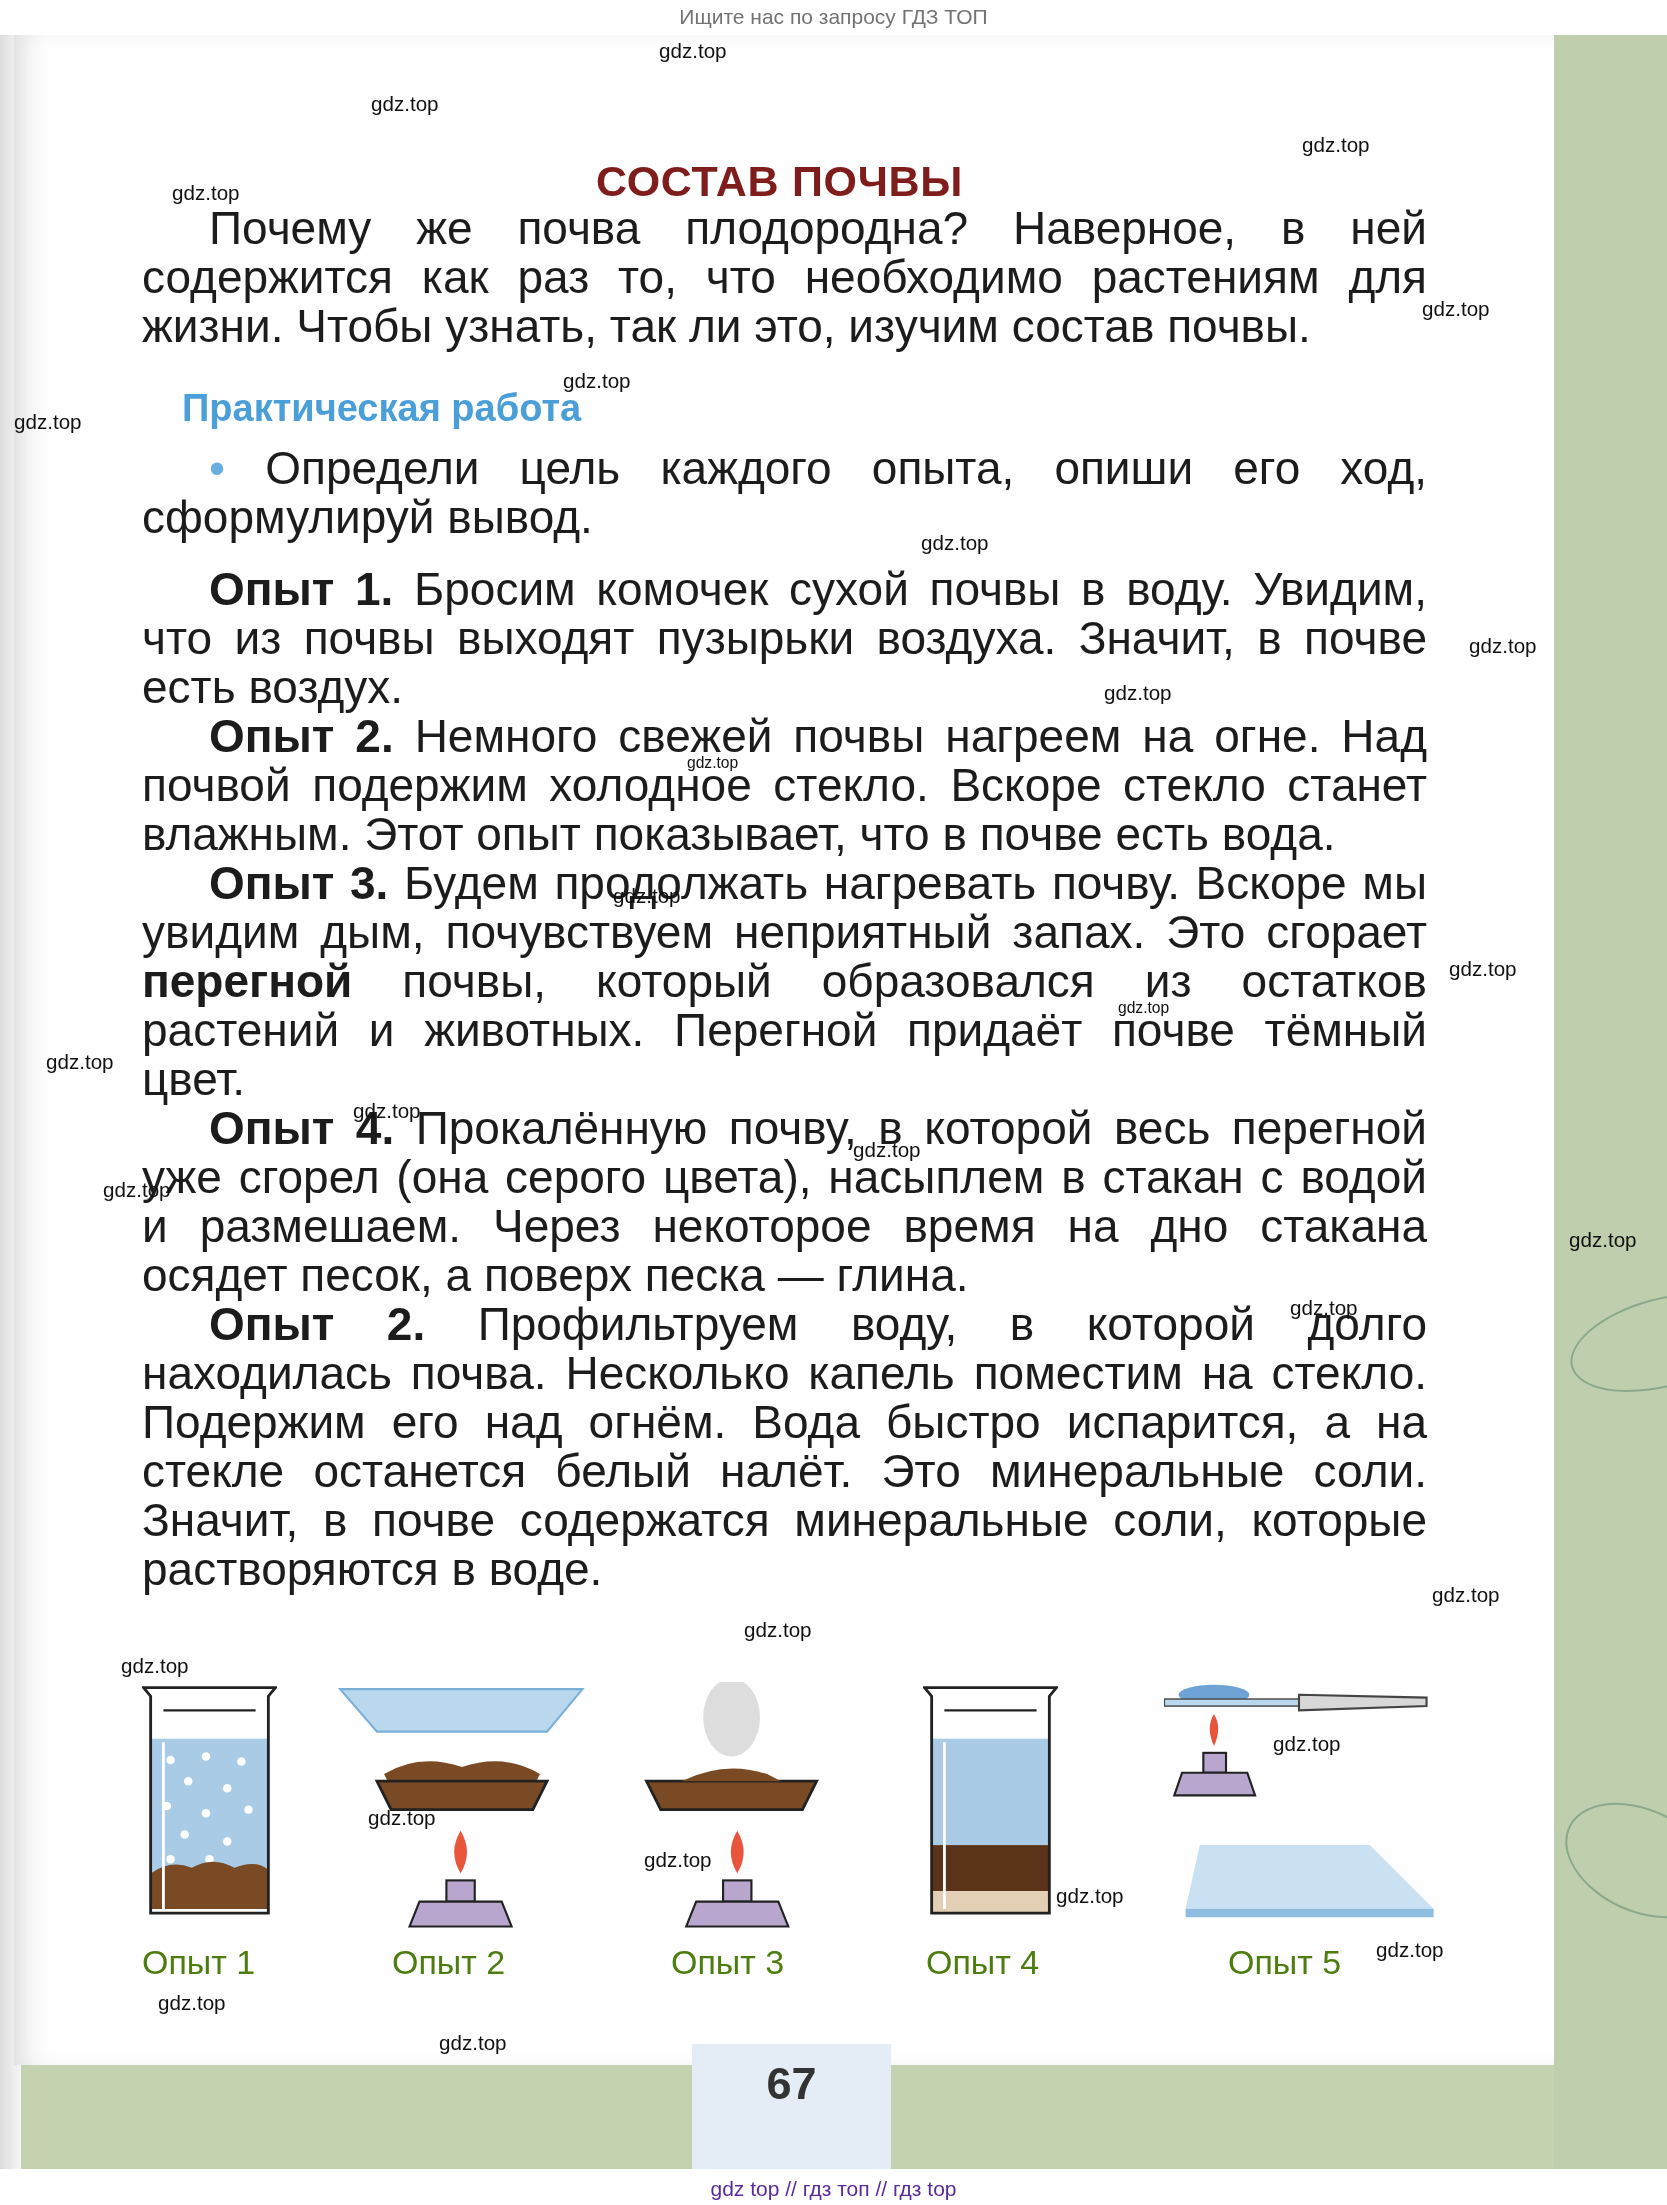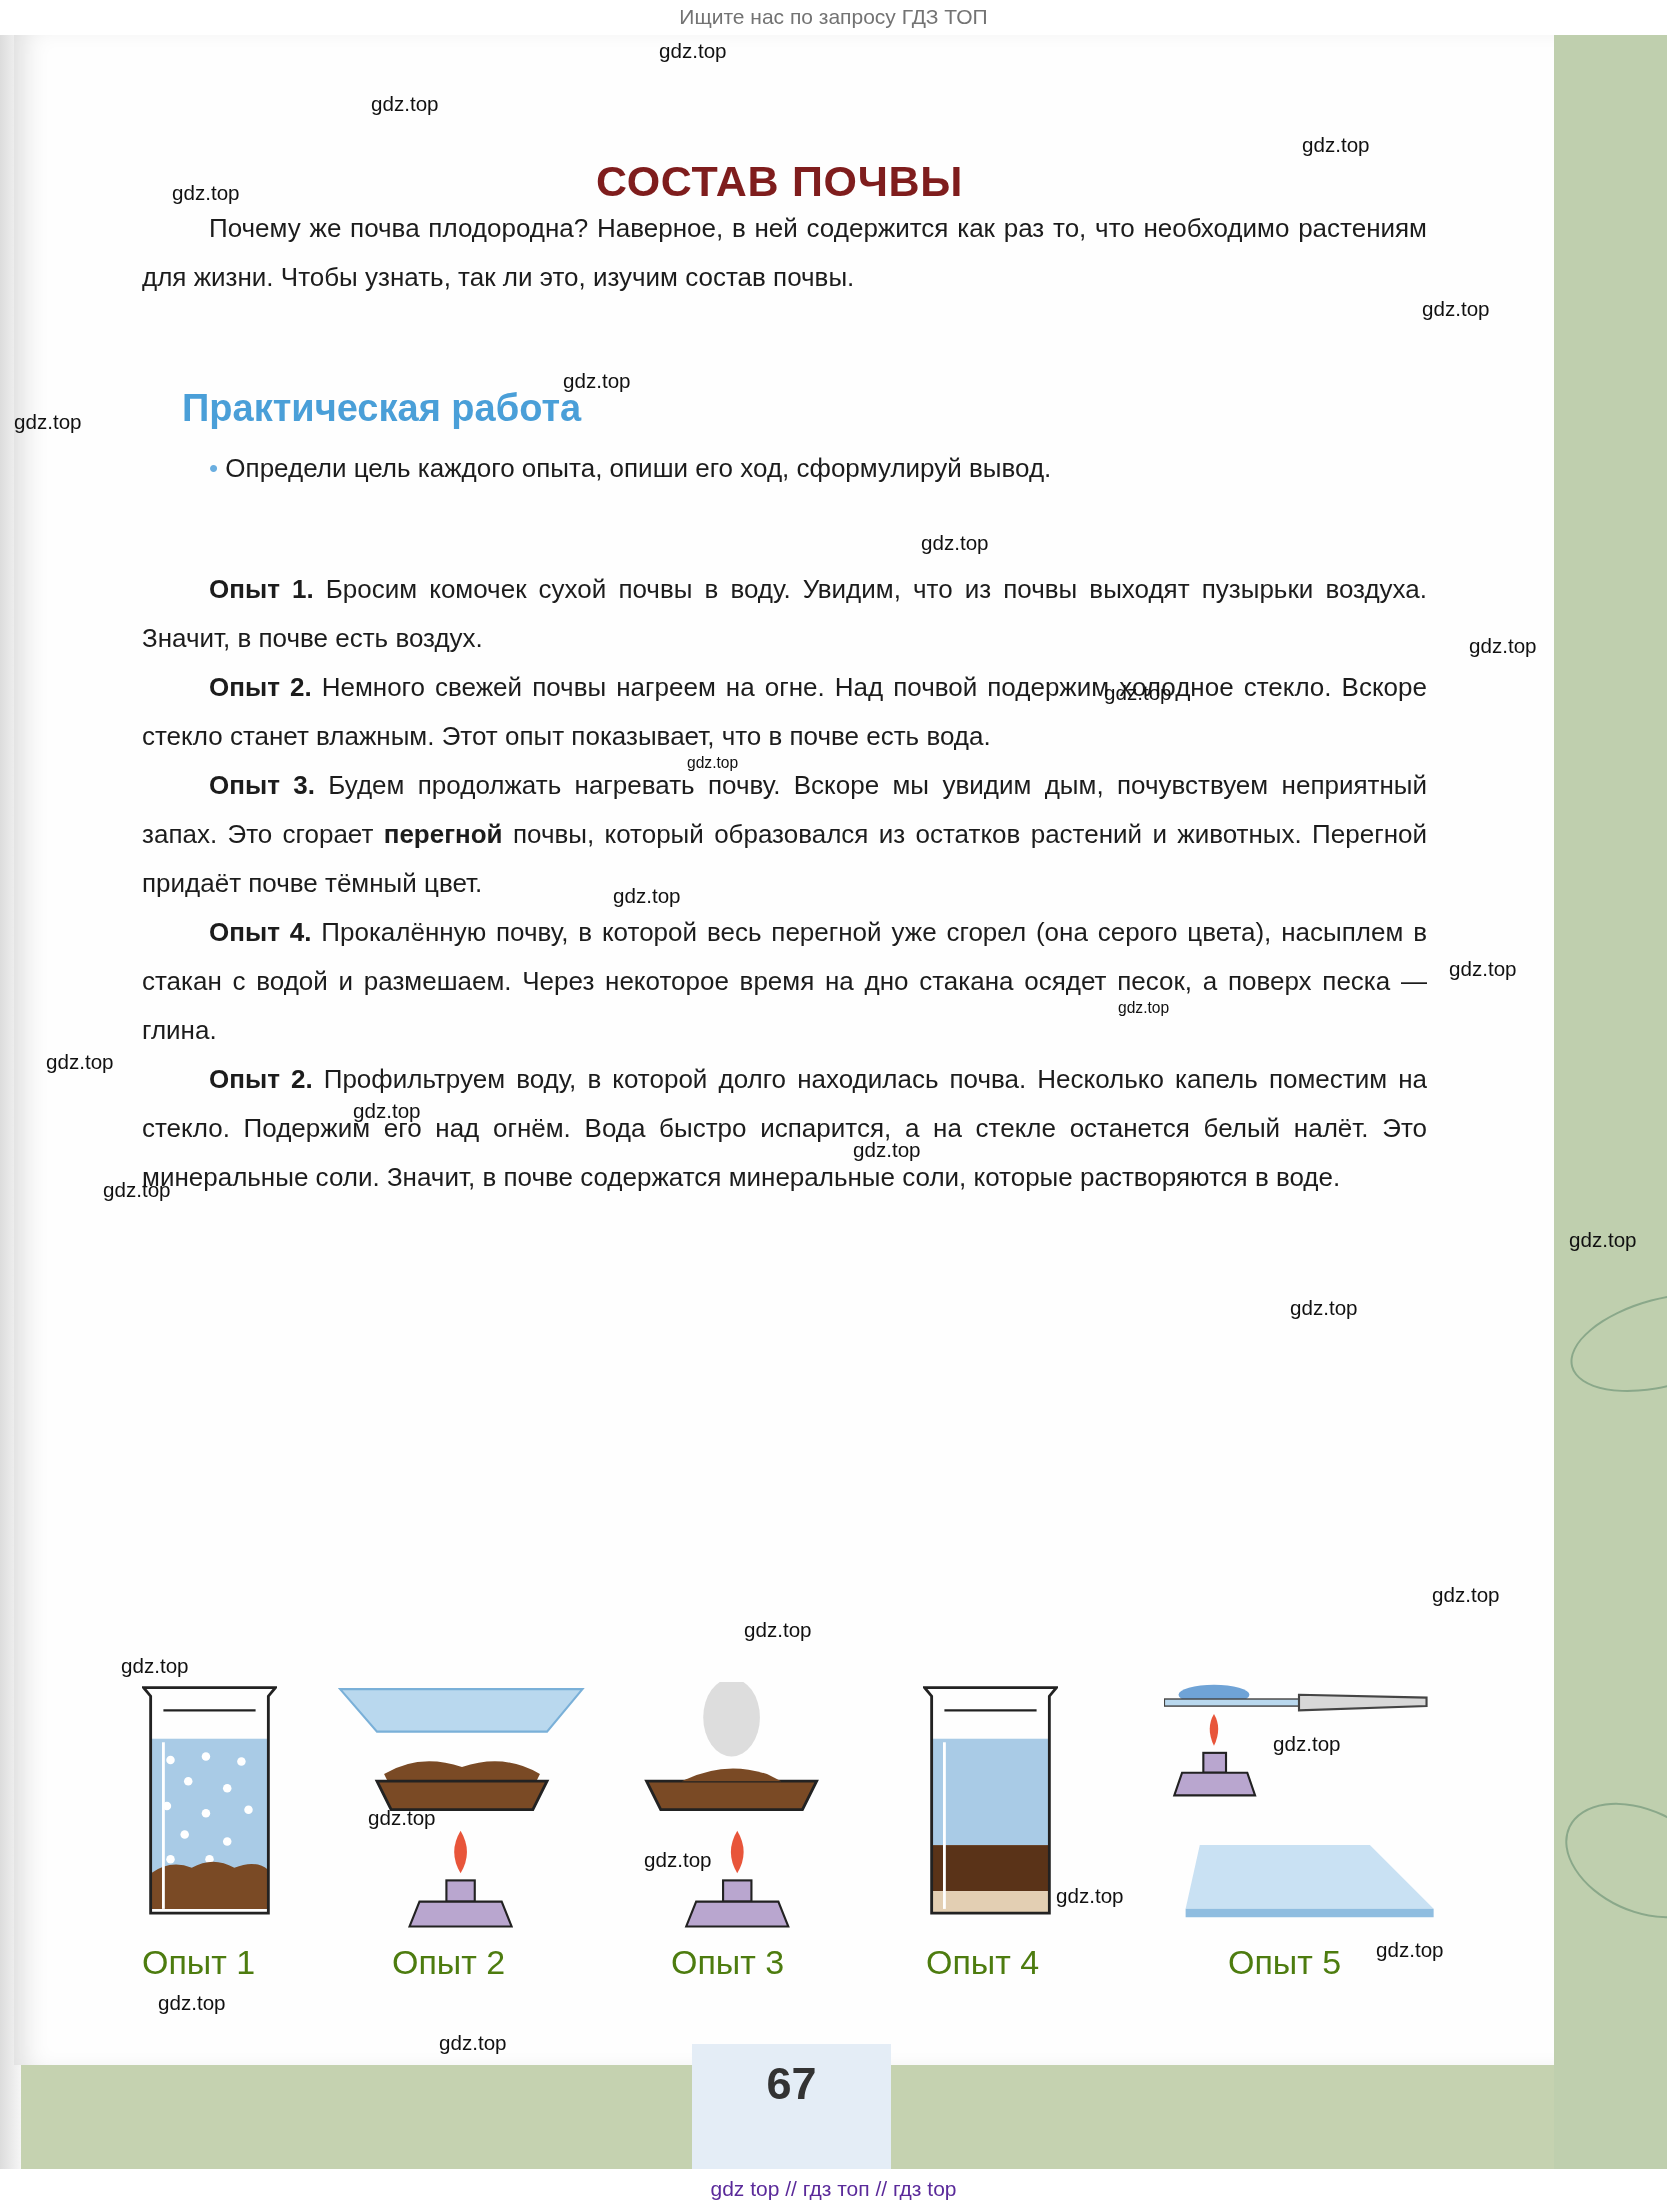--- a/index.html
+++ b/index.html
@@ -4,21 +4,21 @@
 <style>
   html, body { margin:0; padding:0; }
   body { width:1667px; height:2205px; position:relative; background:#ffffff; overflow:hidden; font-family:"Liberation Sans", sans-serif; }
   .top-banner { position:absolute; left:0; top:0; width:1667px; height:34px; text-align:center; color:#737373; font-size:21px; line-height:34px; }
   .bottom-banner { position:absolute; left:0; top:2172px; width:1667px; height:33px; text-align:center; color:#5a2a9a; font-size:21px; line-height:33px; }
   .bg-green { position:absolute; left:0; top:35px; width:1667px; height:2134px; background:#c5d2b0; }
   .bg-right { position:absolute; left:1554px; top:35px; width:113px; height:2134px; background:#bfcfae; }
   .page { position:absolute; left:14px; top:35px; width:1540px; height:2030px; background:#fefefe; box-shadow: inset 21px 0 28px -14px #d8d8d8; }
   .spine { position:absolute; left:0; top:35px; width:21px; height:2134px; background:linear-gradient(90deg,#dcdcdc,#f6f6f6); }
   .title { position:absolute; left:596px; top:128px; width:397px; font-weight:bold; color:#7f1d1d; font-size:43px; letter-spacing:0.7px; }
-  .text { position:absolute; left:142px; width:1285px; font-size:26px; line-height:49px; color:#1c1c1c; text-align:justify; }
+  .text { position:absolute; left:142px; width:1285px; font-size:46px; line-height:49px; color:#1c1c1c; text-align:justify; }
   .text p { margin:0; }
   .indent { text-indent:67px; }
   .pr-title { position:absolute; left:142px; top:387px; font-size:38px; font-weight:bold; color:#4a9fd8;margin-left:40px; }
   .bullet { color:#6aaee0; }
   .bold { font-weight:bold; }
   .wm { position:absolute; font-size:20.6px; color:#111; white-space:nowrap; }
   .wm-small { font-size:15.6px; }
   .fig { position:absolute; }
   .fig-label { position:absolute; top:1943px; font-size:34px; color:#4d7c0f; }
   .page-tab { position:absolute; left:692px; top:2044px; width:199px; height:125px; background:#e4edf6; }

